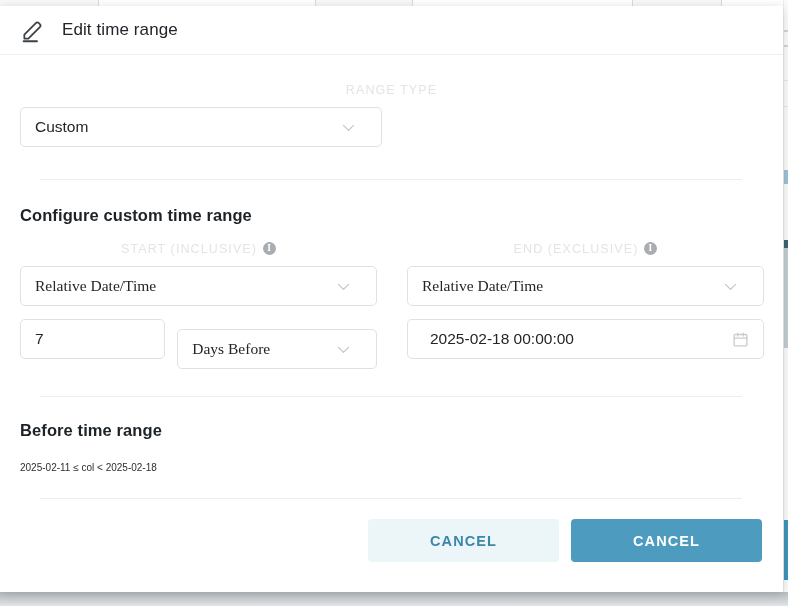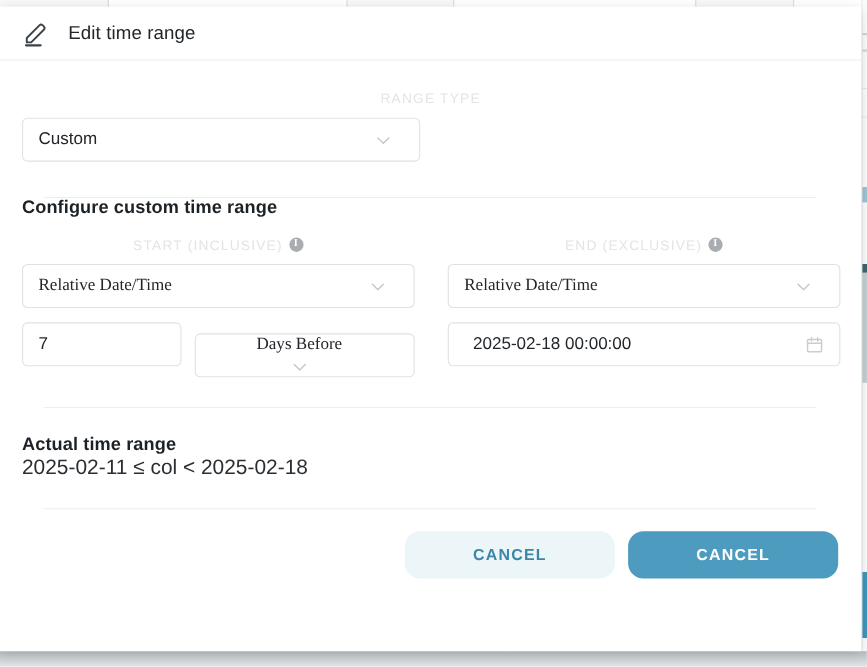--- a/index.html
+++ b/index.html
@@ -175,40 +175,40 @@
     margin-top: 17px;
   }
   .col { width: 357px; }
   .col .select { margin-top: 10px; font-family: Liberation Serif, serif; }
   .row2 {
     display: flex;
     gap: 12px;
     margin-top: 13px;
   }
   #start-amount-input { width: 157px; }
-  #start-unit-select { width: 216px; flex-direction: column; }
+  #start-unit-select { width: 216px; }
   #end-datetime-input { width: 357px; }
   #end-datetime-input .val { padding-left: 8px; }
 
   #actual-range-text {
-    font-size: 19px;
+    font-size: 10px;
     color: #2a2f33;
-    margin-top: 1px;
+    margin-top: 22px;
   }
 
   #modal-footer {
     display: flex;
     justify-content: flex-end;
     gap: 12px;
     padding: 20px 21px 0 0;
   }
   .btn {
     height: 43px;
     border: none;
-    border-radius: 14px;
+    border-radius: 4px;
     font-size: 14.5px;
     font-weight: 700;
     letter-spacing: 1.1px;
     font-family: "Liberation Sans", sans-serif;
     cursor: pointer;
     display: flex;
     align-items: center;
     justify-content: center;
   }
   #cancel-button {
@@ -265,21 +265,21 @@
         <svg class="chev" viewBox="0 0 24 24" fill="none" stroke="currentColor" stroke-width="1.8" stroke-linecap="round" stroke-linejoin="round">
             <path d="M5 9l7 7 7-7"></path>
           </svg>
       </div>
     </div>
 
     <div style="position:relative;height:1px;margin-top:32px;">
       <div id="range-divider"></div>
     </div>
 
-    <div style="">
+    <div style="margin-top:26px;">
       <div class="section-title">Configure custom time range</div>
 
       <div id="custom-grid">
 
         <div class="col">
           <div class="field-label">
             <span>START (INCLUSIVE)</span>
             <span class="info-icon">i</span>
           </div>
           <div class="select" id="start-type-select">
@@ -324,21 +324,21 @@
         </div>
 
       </div>
     </div>
 
     <div style="position:relative;height:1px;margin-top:27px;">
       <div id="range-divider"></div>
     </div>
 
     <div style="margin-top:24px;">
-      <div class="section-title">Actual time range</div>
+      <div class="section-title">Before time range</div>
       <div id="actual-range-text">2025-02-11 ≤ col &lt; 2025-02-18</div>
     </div>
 
     <div style="position:relative;height:1px;margin-top:25px;">
       <div id="range-divider"></div>
     </div>
 
   </div>
 
   <div id="modal-footer">

